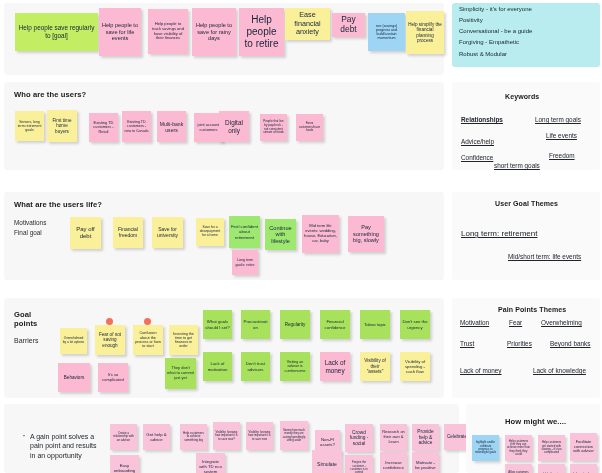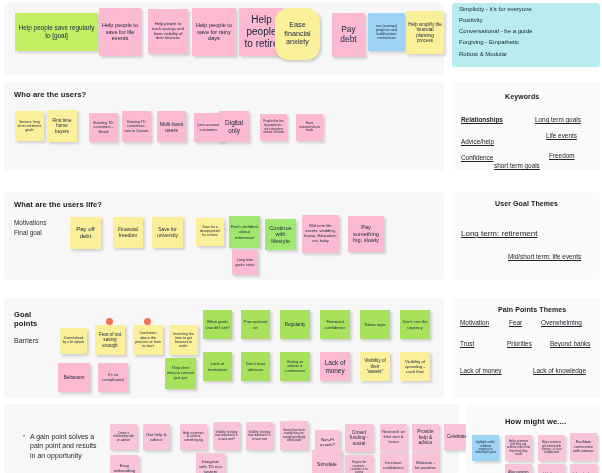--- a/index.html
+++ b/index.html
@@ -71,22 +71,22 @@
 
 <div id="board">
 
   <div class="panel" style="left:4px; top:3px; width:440px; height:72px;"></div>
 
   <div class="note n-green" style="left:15px; top:13px; width:83px; height:38px; font-size:6.4px;">Help people save regularly to [goal]</div>
   <div class="note n-pink" style="left:99px; top:8px; width:42px; height:48px; font-size:5.6px;">Help people to save for life events</div>
   <div class="note n-pink" style="left:148px; top:9px; width:40px; height:45px; font-size:4.1px;">Help people to track savings and have visibility of their finances</div>
   <div class="note n-pink" style="left:192px; top:8px; width:44px; height:48px; font-size:5.6px;">Help people to save for rainy days</div>
   <div class="note n-pink" style="left:239px; top:8px; width:45px; height:48px; font-size:10px;">Help people to retire</div>
-  <div class="note n-yellow" style="left:275px; top:8px; width:45px; height:52px; font-size:7.2px;border-radius:14px;">Ease financial anxiety</div>
-  <div class="note n-pink" style="left:332px; top:13px; width:33px; height:44px; font-size:8.4px;">Pay debt</div>
+  <div class="note n-yellow" style="left:285px; top:8px; width:45px; height:32px; font-size:7.2px;">Ease financial anxiety</div>
+  <div class="note n-pink" style="left:332px; top:13px; width:33px; height:24px; font-size:8.4px;">Pay debt</div>
   <div class="note n-blue" style="left:368px; top:13px; width:37px; height:38px; font-size:3.6px;">see (savings) progress and build/sustain momentum</div>
   <div class="note n-yellow" style="left:406px; top:11px; width:38px; height:43px; font-size:4.6px;">Help simplify the financial planning process</div>
 
   <div class="panel cyan" style="left:452px; top:3px; width:148px; height:64px;"></div>
   <div class="tagline" style="left:459px; top:6px; font-size:6px;">Simplicity - it's for everyone</div>
   <div class="tagline" style="left:459px; top:17px; font-size:6px;">Positivity</div>
   <div class="tagline" style="left:459px; top:28px; font-size:6px;">Conversational - be a guide</div>
   <div class="tagline" style="left:459px; top:39px; font-size:6px;">Forgiving - Empathetic</div>
   <div class="tagline" style="left:459px; top:51px; font-size:6px;">Robust &amp; Modular</div>
 

